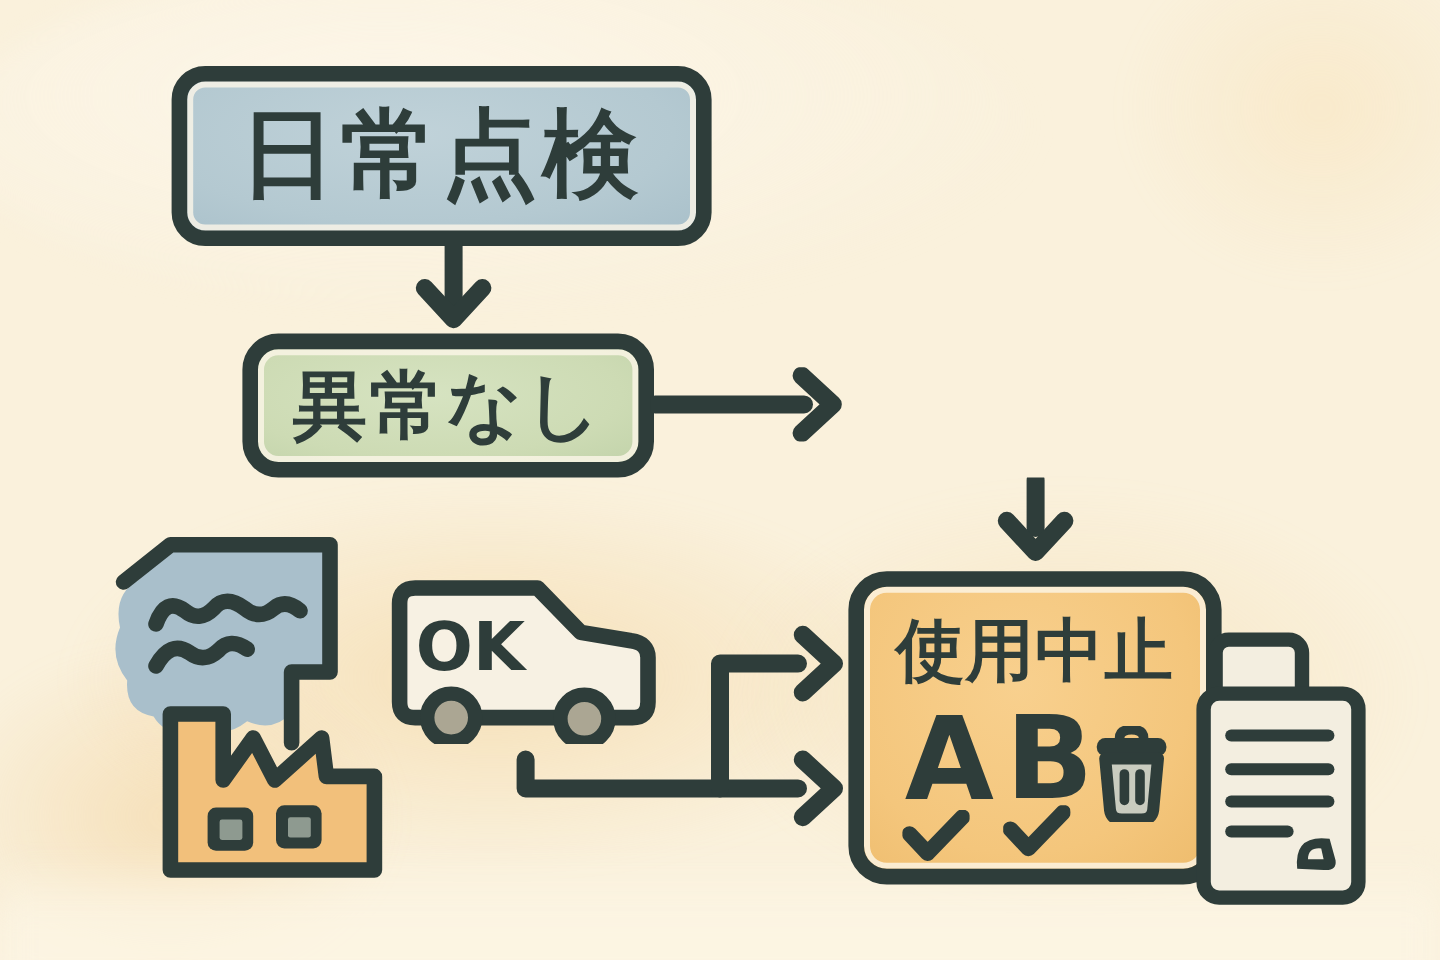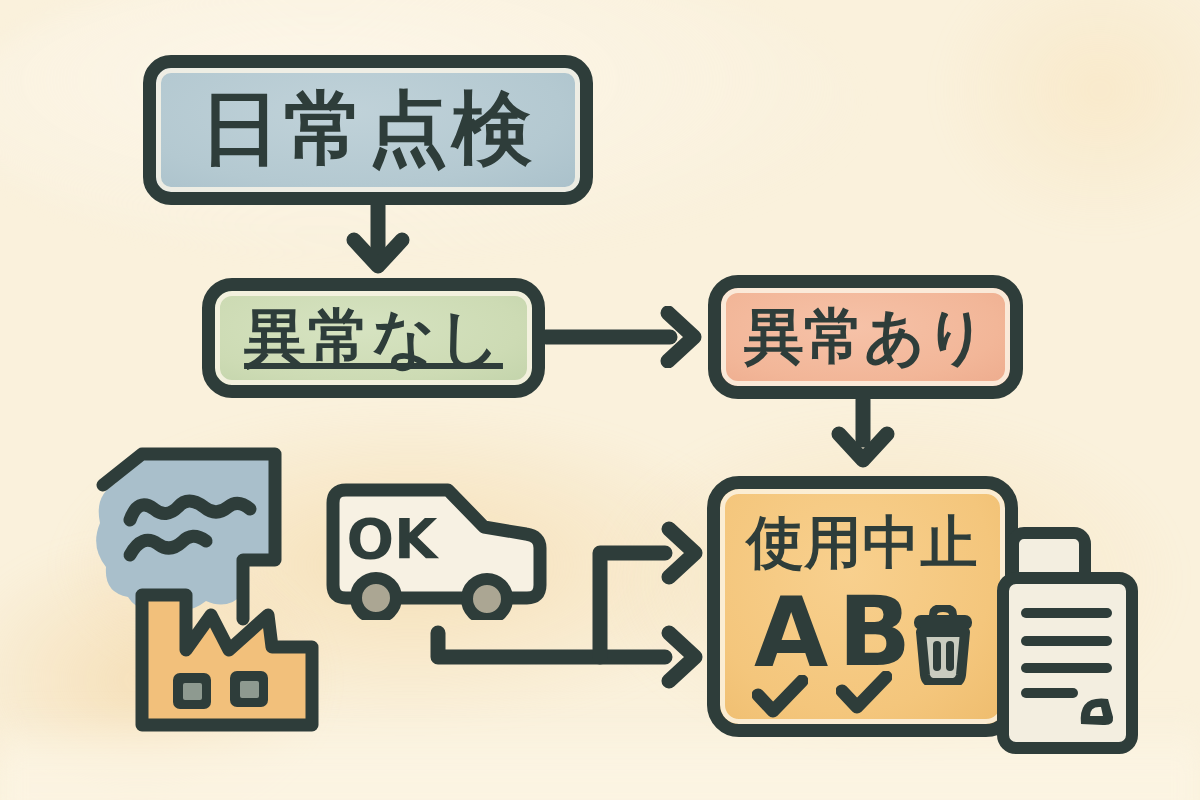--- a/index.html
+++ b/index.html
@@ -27,21 +27,21 @@
     position:absolute;box-sizing:border-box;
     border:13px solid #2e3d3a;color:#2e3d3a;font-weight:bold;
     display:flex;align-items:center;justify-content:center;
     box-shadow:inset 0 0 0 5px rgba(252,246,232,.8);
   }
   #box-daily{left:143px;top:55px;width:450px;height:150px;border-radius:28px;
     background:radial-gradient(ellipse at 45% 35%, #c0d2d9, #b4c9d1 65%, #a9c0ca);
     font-size:80px;letter-spacing:4px;}
   #box-ok{left:202px;top:278px;width:343px;height:120px;border-radius:30px;
     background:radial-gradient(ellipse at 45% 40%, #d6e3c1, #cddbb4 65%, #c2d3aa);
-    font-size:62px;letter-spacing:2px;text-decoration:underline;}
+    font-size:62px;letter-spacing:2px;}
   #box-ng{left:708px;top:275px;width:315px;height:124px;border-radius:30px;
     background:radial-gradient(ellipse at 45% 40%, #f6c2a8, #f2b698 65%, #edab8d);
     font-size:60px;}
   #box-stop{left:707px;top:476px;width:311px;height:261px;border-radius:32px;
     background:radial-gradient(ellipse at 45% 35%, #f8d08e, #f4c67c 65%, #eebc6d);text-decoration:underline;}
 
   .stop-title{position:absolute;top:16px;left:0;right:0;text-align:center;
     font-size:57px;font-weight:bold;letter-spacing:1px;}
   .stop-letter{position:absolute;font-size:96px;line-height:1;font-weight:bold;}
   #stop-letter-a{left:34px;top:96px;}
@@ -87,23 +87,20 @@
     <span>異常なし</span>
   </div>
 
   <svg class="icon-svg" id="arrow-2" width="162" height="62" viewBox="0 0 162 62">
     <g stroke="#2e3d3a" stroke-width="15" fill="none" stroke-linecap="round" stroke-linejoin="round">
       <path d="M4 31 H128"></path>
         <path d="M126 7 L152 31 L126 55"></path>
     </g>
   </svg>
 
-  <div class="flow-box" id="box-ng">
-    <span>異常あり</span>
-  </div>
 
   <svg class="icon-svg" id="arrow-3" width="78" height="72" viewBox="0 0 78 72">
     <g stroke="#2e3d3a" stroke-width="15" fill="none" stroke-linecap="round" stroke-linejoin="round">
       <path d="M39 2 V42"></path>
         <path d="M15 36 L39 62 L63 36"></path>
     </g>
   </svg>
 
   <svg class="icon-svg" id="factory" width="245" height="312" viewBox="0 0 245 312">
     <path fill="#a9bfcb" d="M62 28 H198 V134 H166 V168 Q150 186 128 176 Q108 192 88 180 Q62 192 50 172 Q26 168 28 142 Q12 122 22 98 Q16 70 38 58 Q44 38 62 28 Z"></path>

